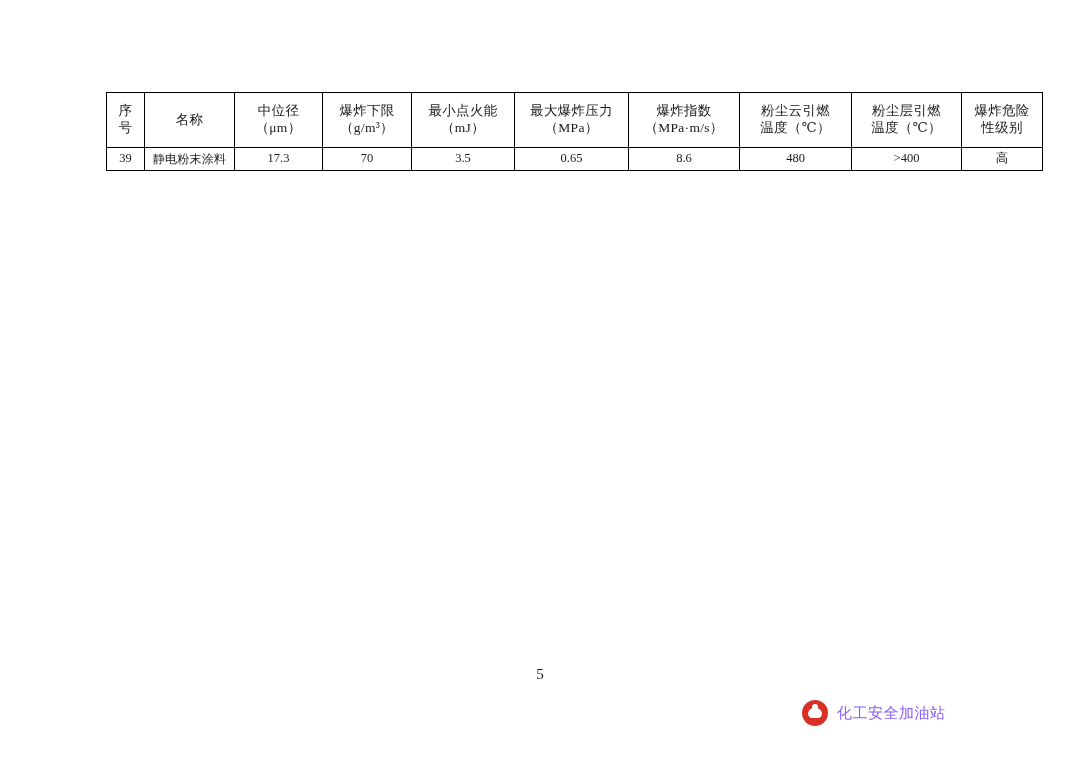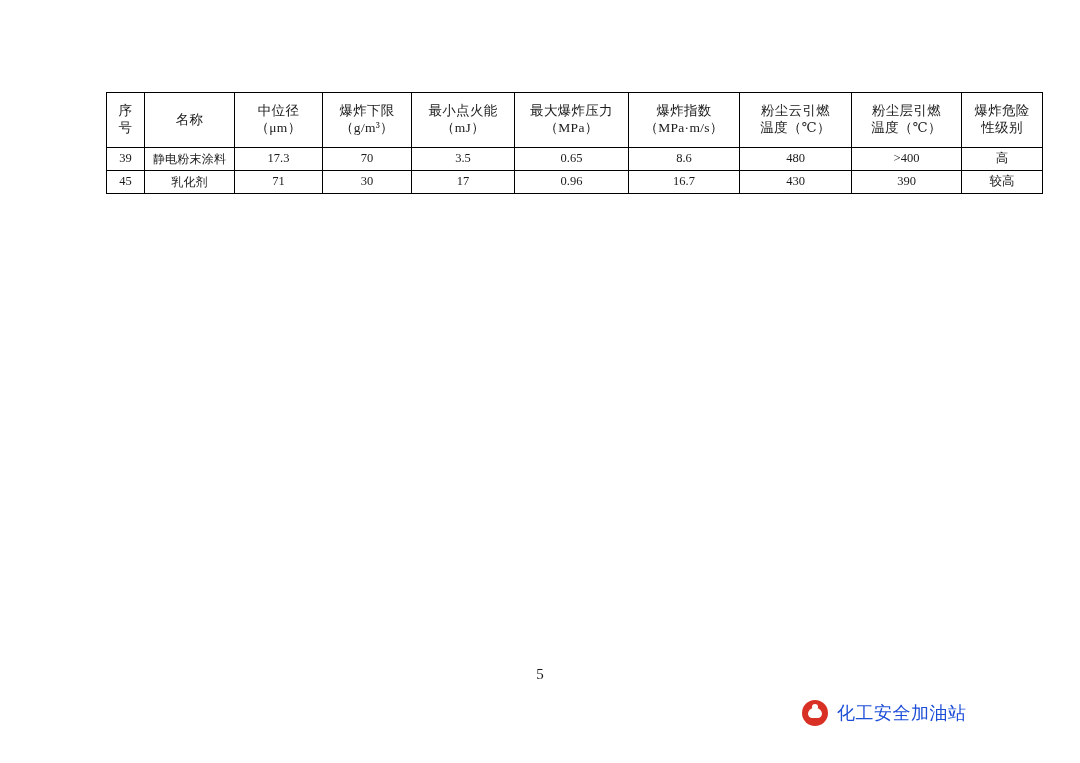--- a/index.html
+++ b/index.html
@@ -114,22 +114,22 @@
     content: "";
     position: absolute;
     left: 10px;
     top: 4px;
     width: 6px;
     height: 6px;
     border-radius: 50%;
     background: #ffffff;
   }
   .wm-text {
-    font-size: 18px;
-    color: #1d4ed8;
+    font-size: 15px;
+    color: #8b5cf6;
     font-family: Liberation Serif, serif;
     letter-spacing: 0.5px;
     white-space: nowrap;
   }
 </style>
 </head>
 <body>
 
 <div class="page">
 
@@ -196,32 +196,20 @@
           <td class="name-cell">静电粉末涂料</td>
           <td>17.3</td>
           <td>70</td>
           <td>3.5</td>
           <td>0.65</td>
           <td>8.6</td>
           <td>480</td>
           <td>&gt;400</td>
           <td>高</td>
         </tr>
-        <tr>
-          <td>45</td>
-          <td class="name-cell">乳化剂</td>
-          <td>71</td>
-          <td>30</td>
-          <td>17</td>
-          <td>0.96</td>
-          <td>16.7</td>
-          <td>430</td>
-          <td>390</td>
-          <td>较高</td>
-        </tr>
       </tbody>
     </table>
   </div>
 
 
   <div class="page-number">5</div>
 
   <div class="watermark">
     <span class="wm-logo"></span>
     <span class="wm-text">化工安全加油站</span>

